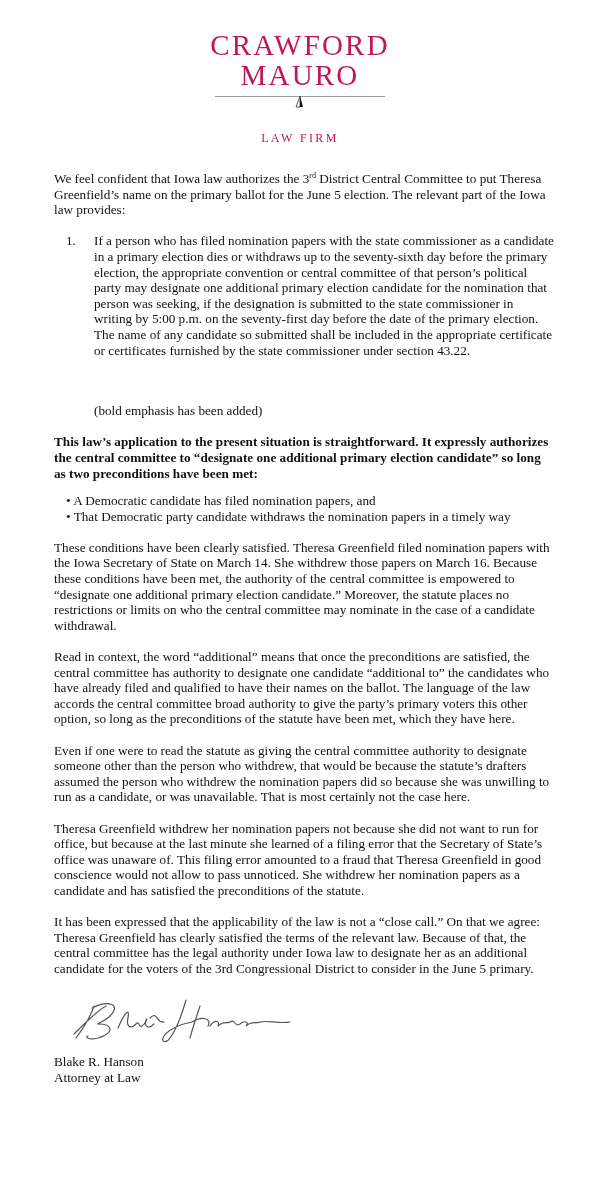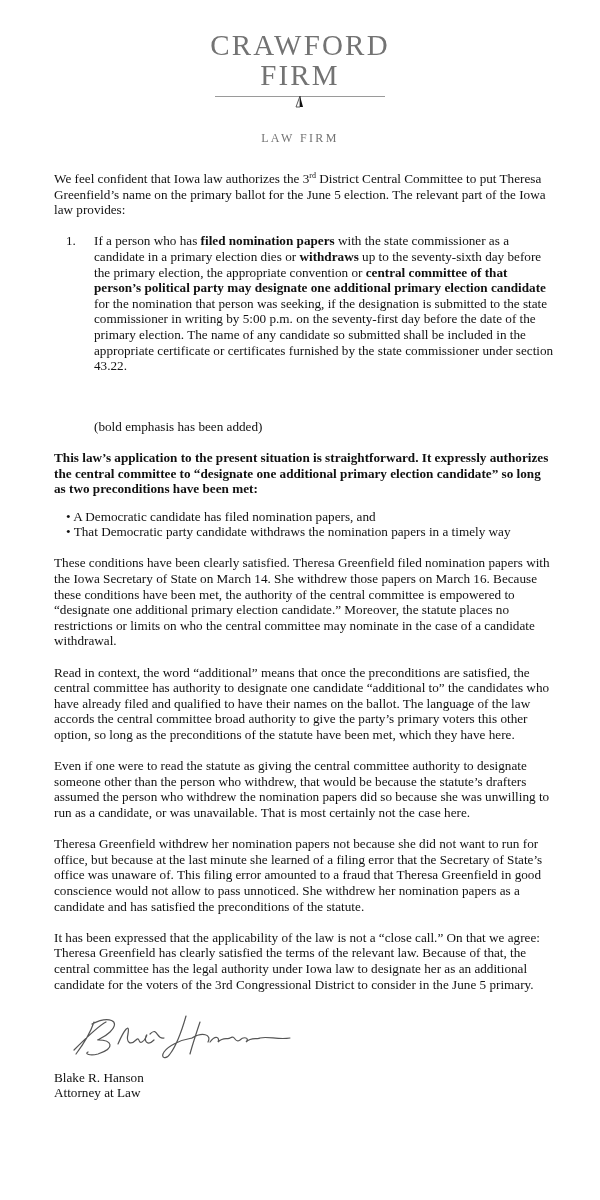--- a/index.html
+++ b/index.html
@@ -1,41 +1,41 @@
 <!DOCTYPE html>
 <html><head>
   <meta charset="utf-8">
   <style>
     html, body { margin: 0; padding: 0; background: #ffffff; }
     body { width: 600px; height: 1200px; overflow: hidden; position: relative; color: #111; font-family: "Liberation Serif", "DejaVu Serif", serif; }
-    .letterhead { position: absolute; top: 30px; left: 0; width: 600px; text-align: center; color: #737373; }
+    .letterhead { position: absolute; top: 30px; left: 0; width: 600px; text-align: center; color: #be185d; }
     .firm-line1 { font-size: 29px; letter-spacing: 2.2px; line-height: 30px; }
     .firm-line2 { font-size: 29px; letter-spacing: 2.2px; line-height: 30px; }
     .rule-wrap { position: relative; width: 170px; height: 20px; margin: 2px auto 0 auto; }
     .rule { position: absolute; top: 4px; left: 0; width: 170px; height: 1px; background: #9a9a9a; }
     .arrow { position: absolute; top: 4px; left: 79px; width: 12px; height: 12px; }
     .firm-sub { font-size: 12px; letter-spacing: 2.4px; margin-top: 19px; }
     .content { position: absolute; top: 171px; left: 54px; width: 500px; font-size: 13.2px; line-height: 15.6px; }
     p { margin: 0 0 15.6px 0; }
     .sup { font-size: 8px; vertical-align: super; line-height: 0; }
     .ol-item { position: relative; padding-left: 40px; margin: 0 0 15.6px 0; }
     .ol-num { position: absolute; left: 12px; top: 0; }
     .indent { padding-left: 40px; margin-top: 45px; }
     .bullets { margin: 12px; }
     .sig { position: relative; height: 58px; margin: 0 0 4px 0; }
     .sig svg { position: absolute; left: 14px; top: 2px; }
     .tight { margin: 0; font-weight: bold; }
-    b { font-weight: bold; }
+    b { font-weight: normal; }
   </style>
 </head>
 <body>
 
 <div class="letterhead">
   <div class="firm-line1">CRAWFORD</div>
-  <div class="firm-line2">FIRM</div>
+  <div class="firm-line2">MAURO</div>
   <div class="rule-wrap">
     <div class="rule"></div>
     <svg class="arrow" width="12" height="12" viewBox="0 0 12 12">
       <polygon points="6,0 2,11 6,11" fill="#ffffff" stroke="#333" stroke-width="0.8"></polygon>
       <polygon points="6,0 6,11 9,11" fill="#111"></polygon>
     </svg>
   </div>
   <div class="firm-sub">LAW FIRM</div>
 </div>
 

